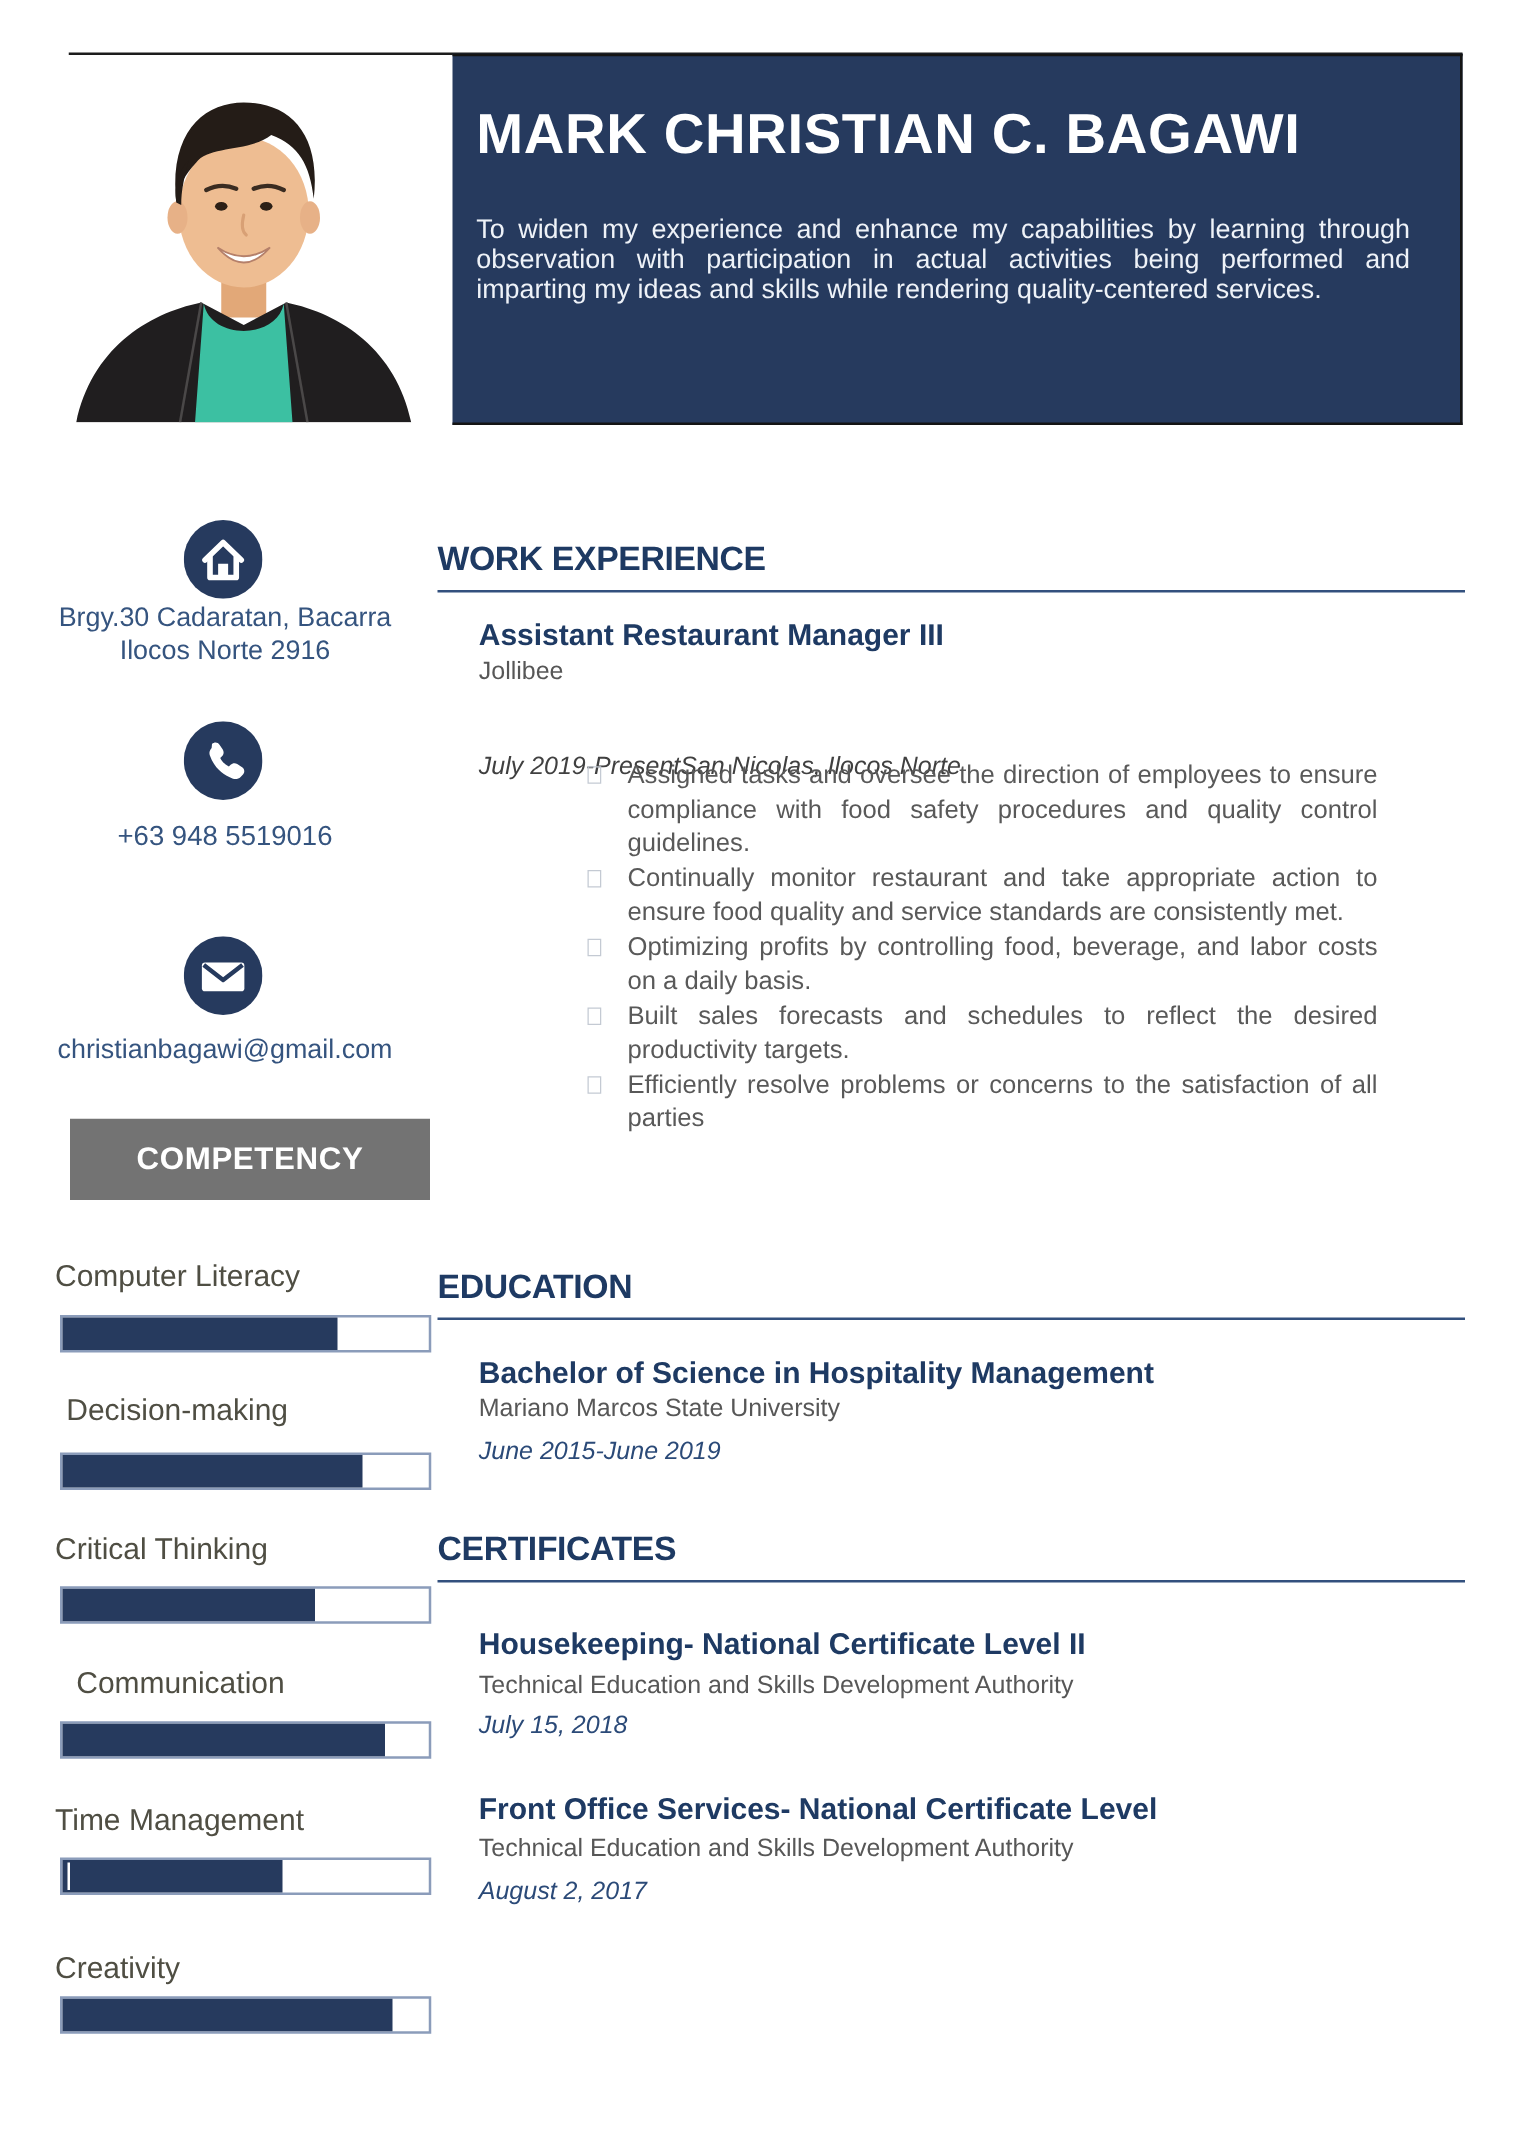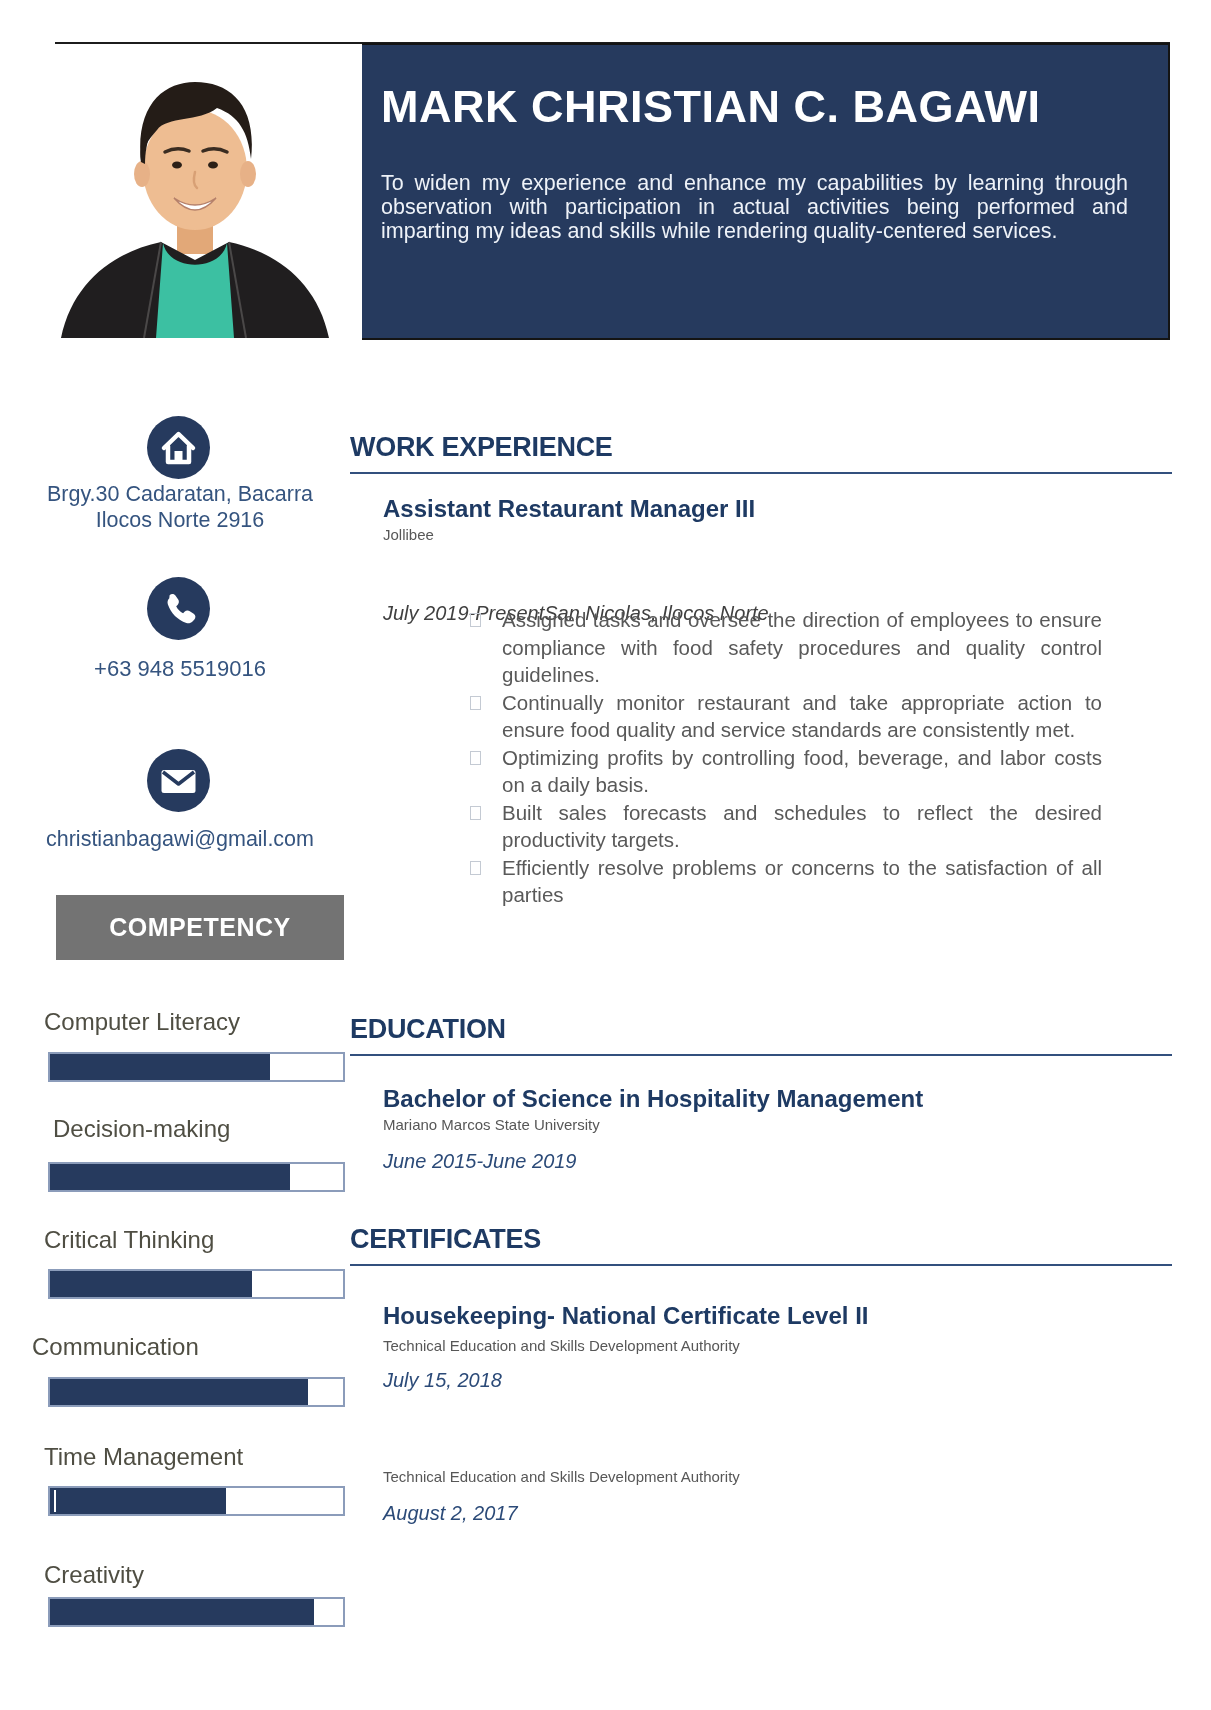--- a/index.html
+++ b/index.html
@@ -80,21 +80,21 @@
   }
   .h-work { top: 432px; }
   .h-edu  { top: 1014px; }
   .h-cert { top: 1224px; }
 
   .entry-title {
     position: absolute; left: 383px; color: #1e3a63; font-weight: bold;
     font-size: 24px; white-space: nowrap;
   }
   .entry-sub {
-    position: absolute; left: 383px; color: #575757; font-size: 15px;
+    position: absolute; left: 383px; color: #575757; font-size: 20px;
     white-space: nowrap;
   }
   .entry-date {
     position: absolute; left: 383px; color: #2b4a78; font-size: 20px;
     font-style: italic; white-space: nowrap;
   }
   .date-row {
     position: absolute; left: 383px; top: 558px; width: 789px;
     display: flex; justify-content: flex-start;
     color: #404040; font-size: 20px; font-style: italic; margin-top: 44px;
@@ -199,21 +199,21 @@
   <div class="skill-label" style="top:1115px; left:53px;">Decision-making</div>
   <div class="skill-bar" style="top:1162px;">
     <div class="skill-fill" style="width: 82%;"></div>
   </div>
 
   <div class="skill-label" style="top:1226px; left:44px;">Critical Thinking</div>
   <div class="skill-bar" style="top:1269px;">
     <div class="skill-fill" style="width: 69%;"></div>
   </div>
 
-  <div class="skill-label" style="top:1333px; left:32px;">Communication</div>
+  <div class="skill-label" style="top:1333px; left:61px;">Communication</div>
   <div class="skill-bar" style="top:1377px;">
     <div class="skill-fill" style="width: 88%;"></div>
   </div>
 
   <div class="skill-label" style="top:1443px; left:44px;">Time Management</div>
   <div class="skill-bar has-caret" style="top:1486px;">
     <div class="skill-fill" style="width: 60%;"></div>
   </div>
 
   <div class="skill-label" style="top:1561px; left:44px;">Creativity</div>
@@ -242,16 +242,17 @@
   <div class="entry-title" style="top:1085px;">Bachelor of Science in Hospitality Management</div>
   <div class="entry-sub" style="top:1116px;text-align:center;">Mariano Marcos State University</div>
   <div class="entry-date" style="top:1150px;">June 2015-June 2019</div>
 
   <div class="section-heading h-cert">CERTIFICATES</div>
 
   <div class="entry-title" style="top:1302px;">Housekeeping- National Certificate Level II</div>
   <div class="entry-sub" style="top:1337px;">Technical Education and Skills Development Authority</div>
   <div class="entry-date" style="top:1369px;">July 15, 2018</div>
 
+  <div class="entry-title" style="top:1434px;">Front Office Services- National Certificate Level</div>
   <div class="entry-sub" style="top:1468px;">Technical Education and Skills Development Authority</div>
   <div class="entry-date" style="top:1502px;">August 2, 2017</div>
 
 </div>
 
 </body></html>

